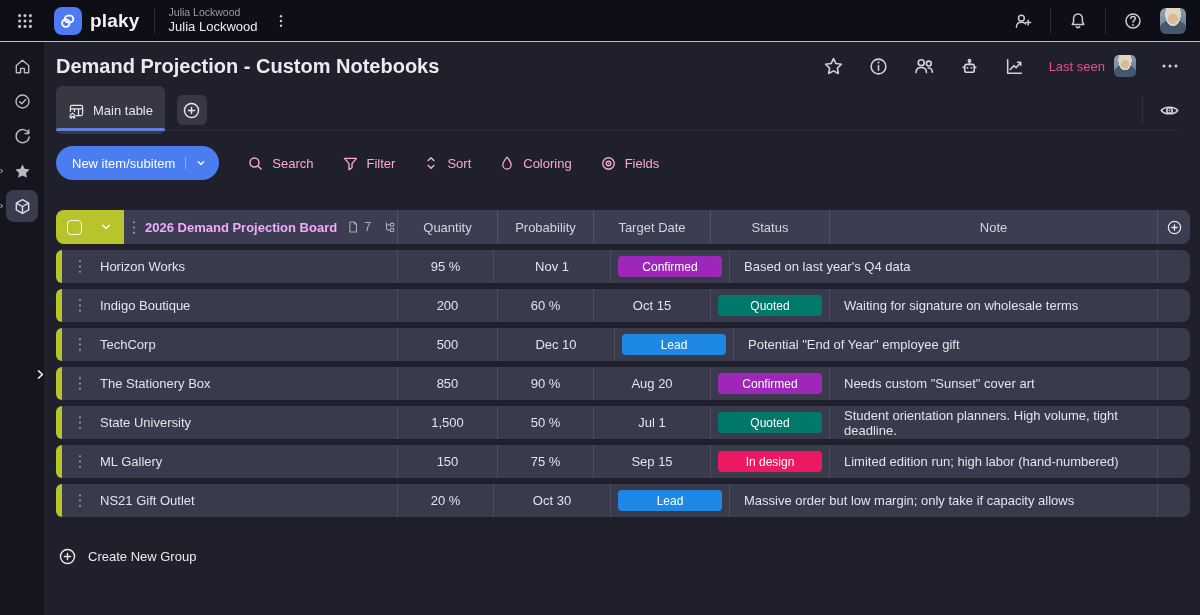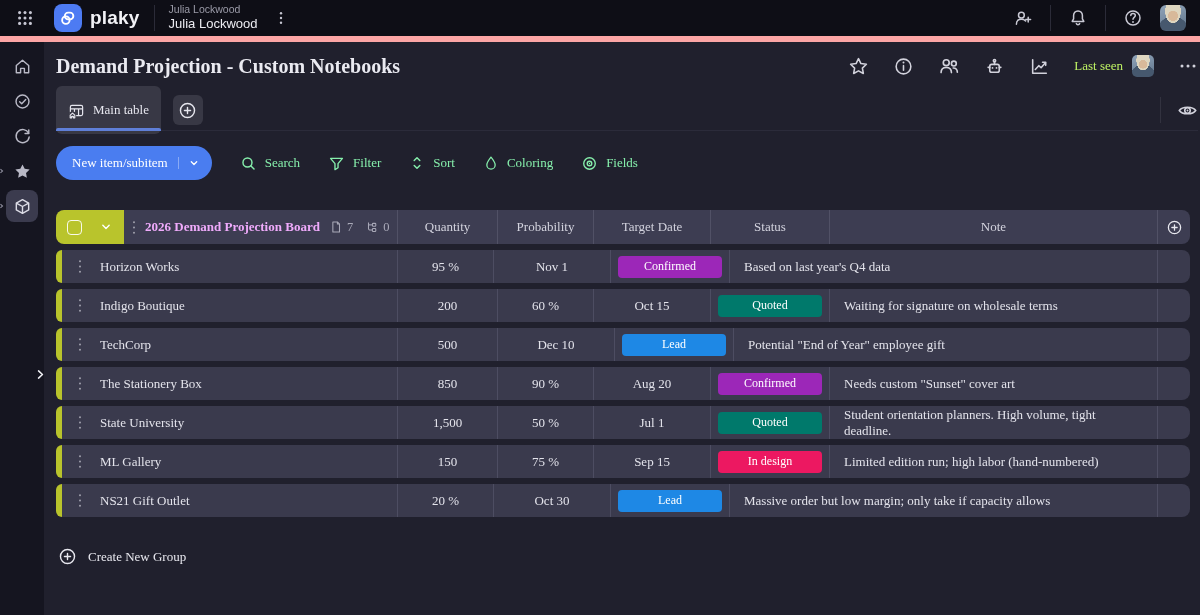--- a/index.html
+++ b/index.html
@@ -1,21 +1,21 @@
 <!DOCTYPE html>
 <html><head>
 <meta charset="utf-8">
 <style>
   * { margin:0; padding:0; box-sizing:border-box; }
   html,body { background:#0b0b12; }
   body { font-family:"Liberation Sans","DejaVu Sans",sans-serif; }
   .page { position:relative; width:1200px; height:615px; background:#20202d; overflow:hidden; color:#e8e8ef; }
 
   
-  .topbar { position:absolute; top:0; left:0; right:0; height:42px; background:#0e0e16; display:flex; align-items:center; justify-content:space-between; padding:0 14px 0 12px; border-bottom:6px solid #fca5a5; }
+  .topbar { position:absolute; top:0; left:0; right:0; height:42px; background:#0e0e16; display:flex; align-items:center; justify-content:space-between; padding:0 14px 0 12px; border-bottom:1px solid #fca5a5; }
   .tb-left, .tb-right { display:flex; align-items:center; }
   .apps-btn { width:26px; height:26px; display:flex; align-items:center; justify-content:center; color:#c6c6d2; cursor:pointer; }
   .logo { width:28px; height:28px; border-radius:8px; background:#4d7bf3; display:flex; align-items:center; justify-content:center; margin-left:16px; }
   .brand { font-size:19px; font-weight:700; color:#f2f2f6; margin-left:8px; letter-spacing:.2px; }
   .tb-div { width:1px; height:26px; background:#2b2b38; margin:0 14px; }
   .ws-block { display:flex; flex-direction:column; line-height:1.25; cursor:pointer; }
   .ws-small { font-size:10.5px; color:#9b9ba8; }
   .ws-main { font-size:13px; color:#ececf2; }
   .kebab { margin-left:16px; color:#c6c6d2; cursor:pointer; display:flex; }
   .tb-icon { color:#c9c9d4; display:flex; align-items:center; justify-content:center; width:26px; height:26px; cursor:pointer; }
@@ -28,41 +28,41 @@
   .avatar.small { width:22px; height:22px; border-radius:5px; }
 
   
   .sidebar { position:absolute; top:42px; left:0; bottom:0; width:44px; background:#151520; display:flex; flex-direction:column; align-items:center; padding-top:8px; }
   .sb-item { position:relative; width:32px; height:32px; margin-bottom:3px; border-radius:8px; display:flex; align-items:center; justify-content:center; color:#b9b9c6; cursor:pointer; }
   .sb-item.active { background:#3b3b4e; color:#dcdce6; }
   .mini-caret { position:absolute; left:-8px; top:50%; transform:translateY(-50%); color:#8f8f9e; display:flex; }
   .expand-caret { position:absolute; left:34px; top:368px; color:#f0f0f5; cursor:pointer; z-index:6; display:flex; }
 
   
-  .content { position:absolute; left:44px; top:42px; right:0; bottom:0; background:#20202d; padding:0 2px 0 12px; overflow:hidden;font-family:Liberation Serif, serif; }
+  .content { position:absolute; left:44px; top:42px; right:0; bottom:0; background:#20202d; padding:0 20px 0 12px; overflow:hidden; }
 
   .title-row { height:48px; display:flex; align-items:center; justify-content:space-between; }
   .page-title { font-size:20px; font-weight:600; color:#eaeaf1; }
   .title-actions { display:flex; align-items:center; gap:24px; }
   .ta-icon { color:#d2d2dc; display:flex; cursor:pointer; }
   .last-seen { display:flex; align-items:center; gap:9px; cursor:pointer; }
-  .last-seen-label { font-size:13px; color:#bef264; }
+  .last-seen-label { font-size:13px; color:#ec4899; }
 
   .tabs-row { height:41px; display:flex; align-items:center; border-bottom:1px solid #2b2b3a; position:relative; }
   .tab-wrap { height:100%; display:flex; align-items:center; position:relative; }
   .tab-wrap::after { content:""; position:absolute; left:0; right:0; bottom:-1px; height:3px; background:#5f7fd8; border-radius:2px 2px 0 0; }
   .tab-pill { background:#383845; border-radius:6px; height:48px; display:flex; align-items:center; gap:8px; padding:0 12px; font-size:13px; color:#e6e6ee; cursor:pointer; }
   .add-view { width:30px; height:30px; margin-left:12px; background:#383845; border-radius:6px; display:flex; align-items:center; justify-content:center; color:#e6e6ee; cursor:pointer; border:none; }
   .tabs-right { margin-left:auto; display:flex; align-items:center; gap:16px; }
   .tabs-div { width:1px; height:26px; background:#32323f; }
 
   .toolbar { margin-top:15px; height:34px; display:flex; align-items:center; gap:28px; }
   .btn-new { height:34px; border:none; border-radius:17px; color:#fff; font-size:13px; display:flex; align-items:center; padding:0 12px 0 16px; cursor:pointer; font-family:inherit; }
   .btn-new .caret { margin-left:10px; padding-left:9px; border-left:1px solid rgba(255,255,255,.35); display:flex; }
-  .tool { display:flex; align-items:center; gap:8px; color:#86efac; font-size:13px; background:none; border:none; cursor:pointer; font-family:inherit; }
+  .tool { display:flex; align-items:center; gap:8px; color:#f9a8d4; font-size:13px; background:none; border:none; cursor:pointer; font-family:inherit; }
 
   
   .board { margin-top:30px; width:1134px; }
   .t-header { display:flex; height:34px; }
   .group-chip { width:68px; border-radius:8px 0 0 8px; display:flex; align-items:center; justify-content:space-between; padding:0 11px; cursor:pointer; }
   .chk { width:15px; height:15px; border:1.6px solid rgba(255,255,255,.9); border-radius:4px; }
   .name-head { width:273px; background:#3d3d52; display:flex; align-items:center; gap:9px; padding-left:8px; }
   .group-title { font-size:13px; font-weight:700; color:#f0abfc; white-space:nowrap; }
   .head-meta { margin-left:auto; display:flex; align-items:center; gap:4px; padding-right:10px; color:#a9a9b8; font-size:12.5px; }
   .head-meta .m-ic { display:flex; color:#a9a9b8; }

